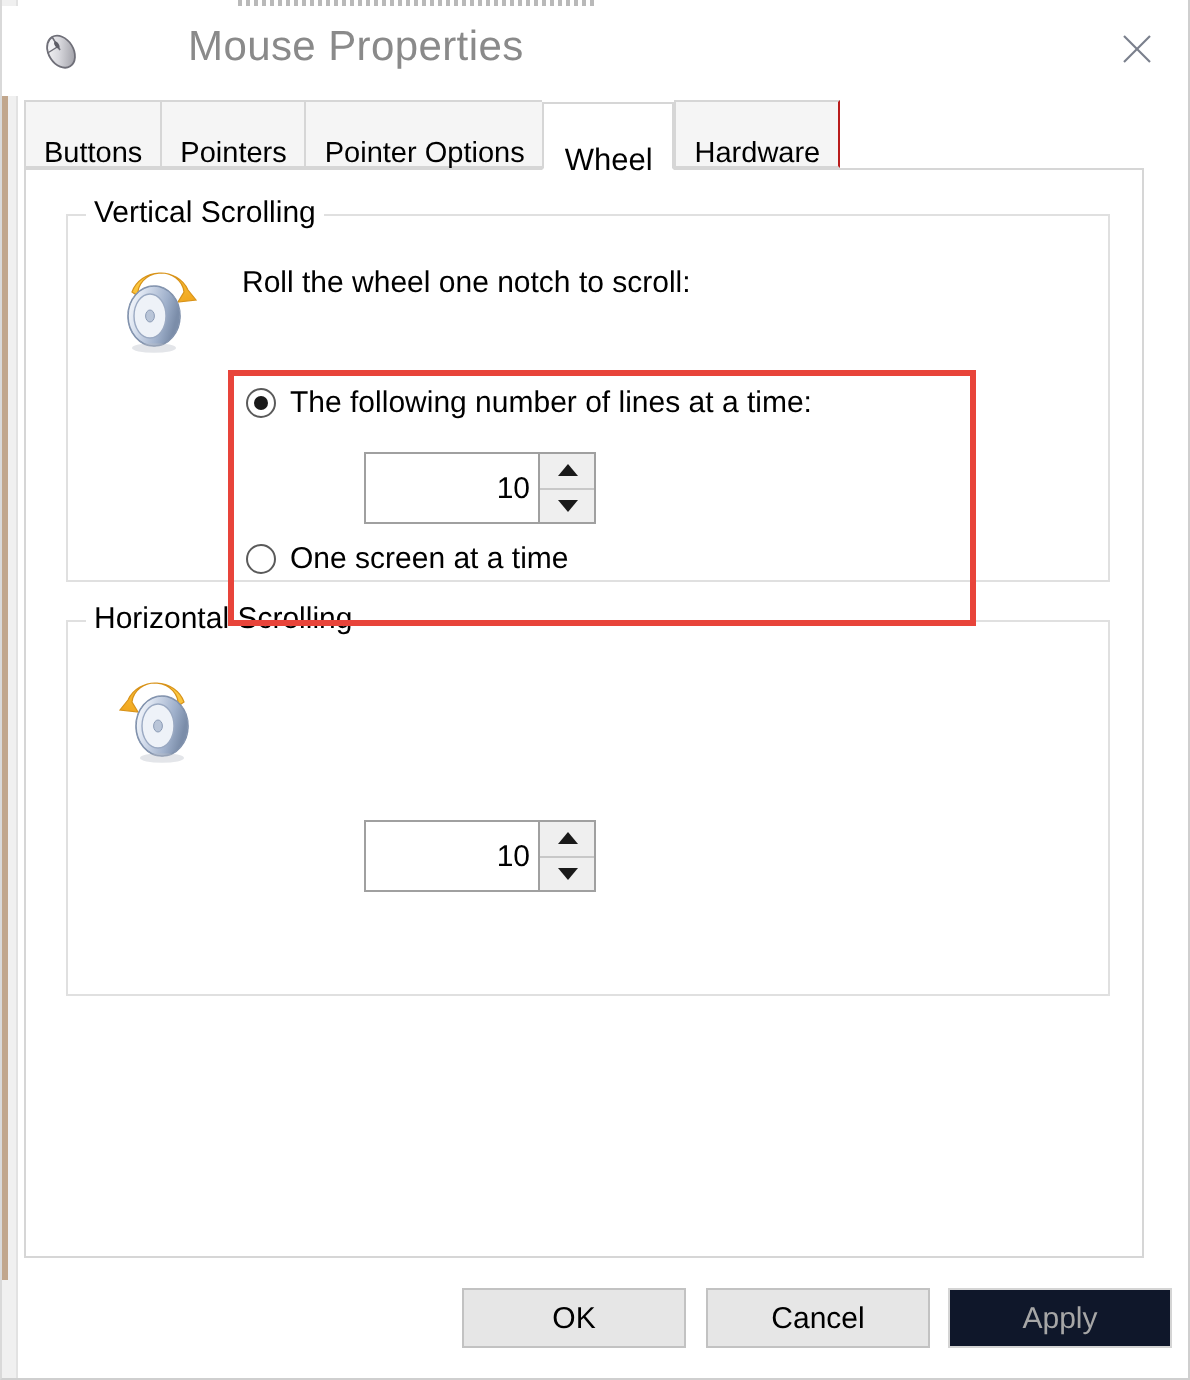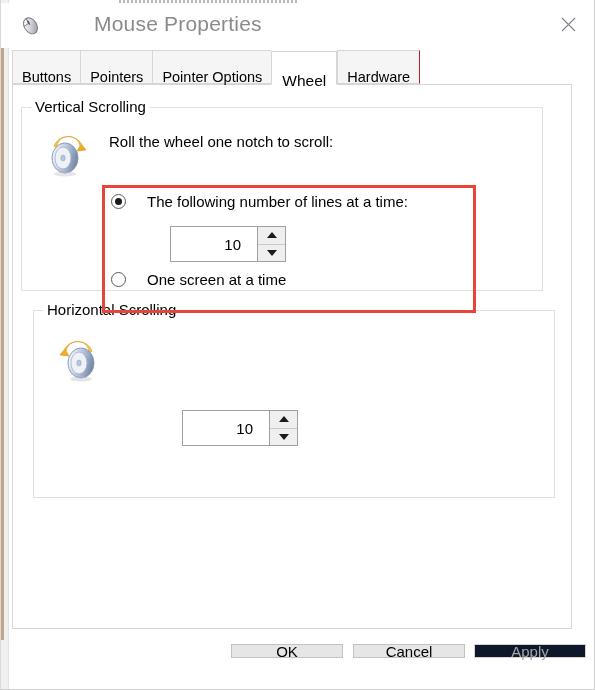--- a/index.html
+++ b/index.html
@@ -157,21 +157,21 @@
     top: -10px;
     left: 9px;
     background: #ffffff;
     padding: 0 4px;
     font-size: 15px;
     color: #000000;
     white-space: nowrap;
   }
 
   #group-vertical {
-    left: 8px;
+    left: 20px;
     top: 22px;
     width: 522px;
     height: 184px;
   }
   #group-horizontal {
     left: 20px;
     top: 225px;
     width: 522px;
     height: 188px;
   }
@@ -228,21 +228,21 @@
   }
   .radio.checked::after {
     content: "";
     position: absolute;
     left: 3px; top: 3px;
     width: 7px; height: 7px;
     border-radius: 50%;
     background: #1a1a1a;
   }
   .radio-label {
-    margin-left: 21px;
+    margin-left: 7px;
     font-size: 15px;
     color: #000000;
     white-space: nowrap;
   }
   #radio-lines { left: 89px; top: 85px; }
   #radio-screen { left: 89px; top: 163px; }
 
   
   .spinner {
     position: absolute;
@@ -251,21 +251,21 @@
     box-sizing: border-box;
     border: 1px solid #a0a0a0;
     background: #ffffff;
     display: flex;
   }
   .spin-value {
     flex: 1;
     display: flex;
     align-items: center;
     justify-content: flex-end;
-    padding-right: 16px;
+    padding-right: 4px;
     font-size: 15px;
     color: #000000;
   }
   .spin-btns {
     width: 27px;
     display: flex;
     flex-direction: column;
     border-left: 1px solid #a0a0a0;
     flex: none;
   }
@@ -294,21 +294,21 @@
     position: absolute;
     left: 0;
     top: 640px;
     width: 595px;
     height: 50px;
   }
   .dlg-btn {
     position: absolute;
     top: 4px;
     width: 112px;
-    height: 14px;
+    height: 30px;
     box-sizing: border-box;
     border: 1px solid #c2c2c2;
     background: #e6e6e6;
     font-size: 15px;
     color: #000000;
     font-family: "Liberation Sans", sans-serif;
     display: flex;
     align-items: center;
     justify-content: center;
     cursor: default;

